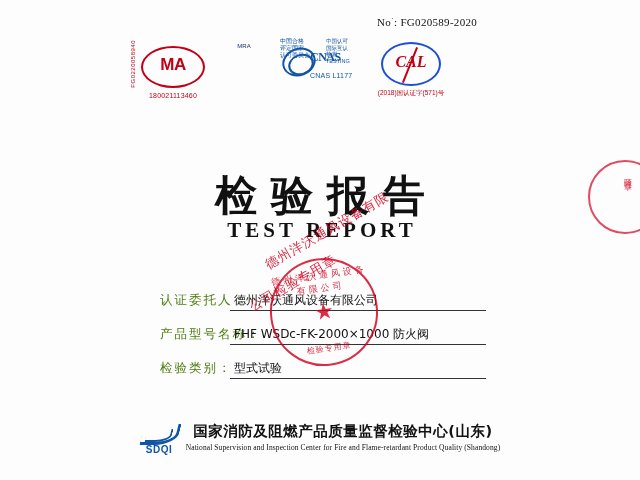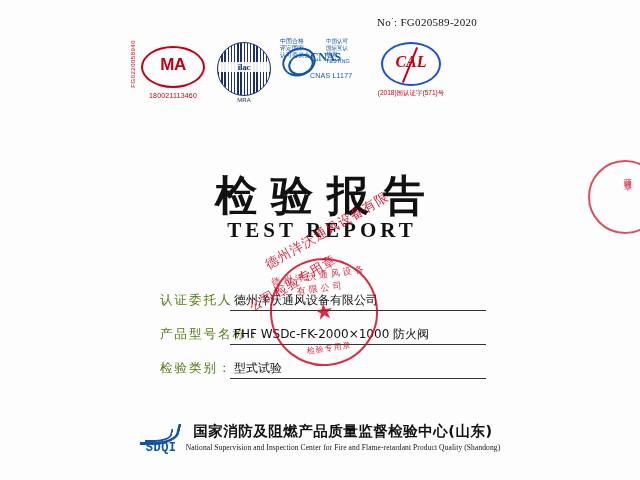--- a/index.html
+++ b/index.html
@@ -400,25 +400,25 @@
     width: 24px; height: 11px;
     border-bottom: 2.5px solid #1155a6;
     border-right: 2.5px solid #1155a6;
     border-radius: 0 0 60% 0;
     transform: skewX(-14deg);
   }
   .sdqi-text {
     position: absolute;
     left: 6px;
     bottom: -1px;
-    font-size: 12px;
+    font-size: 10px;
     font-weight: bold;
     color: #1155a6;
     letter-spacing: 0.5px;
-    font-family: Liberation Mono, monospace;
+    font-family: Liberation Sans, sans-serif;
   }
   .footer-cn {
     font-size: 14.5px;
     font-weight: bold;
     color: #111;
     letter-spacing: 0.5px;
     font-family: "DejaVu Sans", sans-serif;
     line-height: 18px;
   }
   .footer-en {
@@ -443,23 +443,20 @@
 
     <div class="logo-item cma-wrap">
       <div class="cma-side">FG0220058940</div>
       <div class="cma-oval">
         <div class="cma-text">MA</div>
       </div>
       <div class="cma-num">180021113460</div>
     </div>
 
     <div class="logo-item ilac-wrap">
-      <div class="ilac-circle">
-        <div class="ilac-label">ilac</div>
-      </div>
       <div class="ilac-sub">MRA</div>
     </div>
 
     <div class="logo-item cnas-wrap">
       <div class="cnas-mark">
         <div class="cnas-cn">中国合格
 评定国家
 认可委员会</div>
         <div class="cnas-ell"></div>
         <div class="cnas-ell2"></div>

